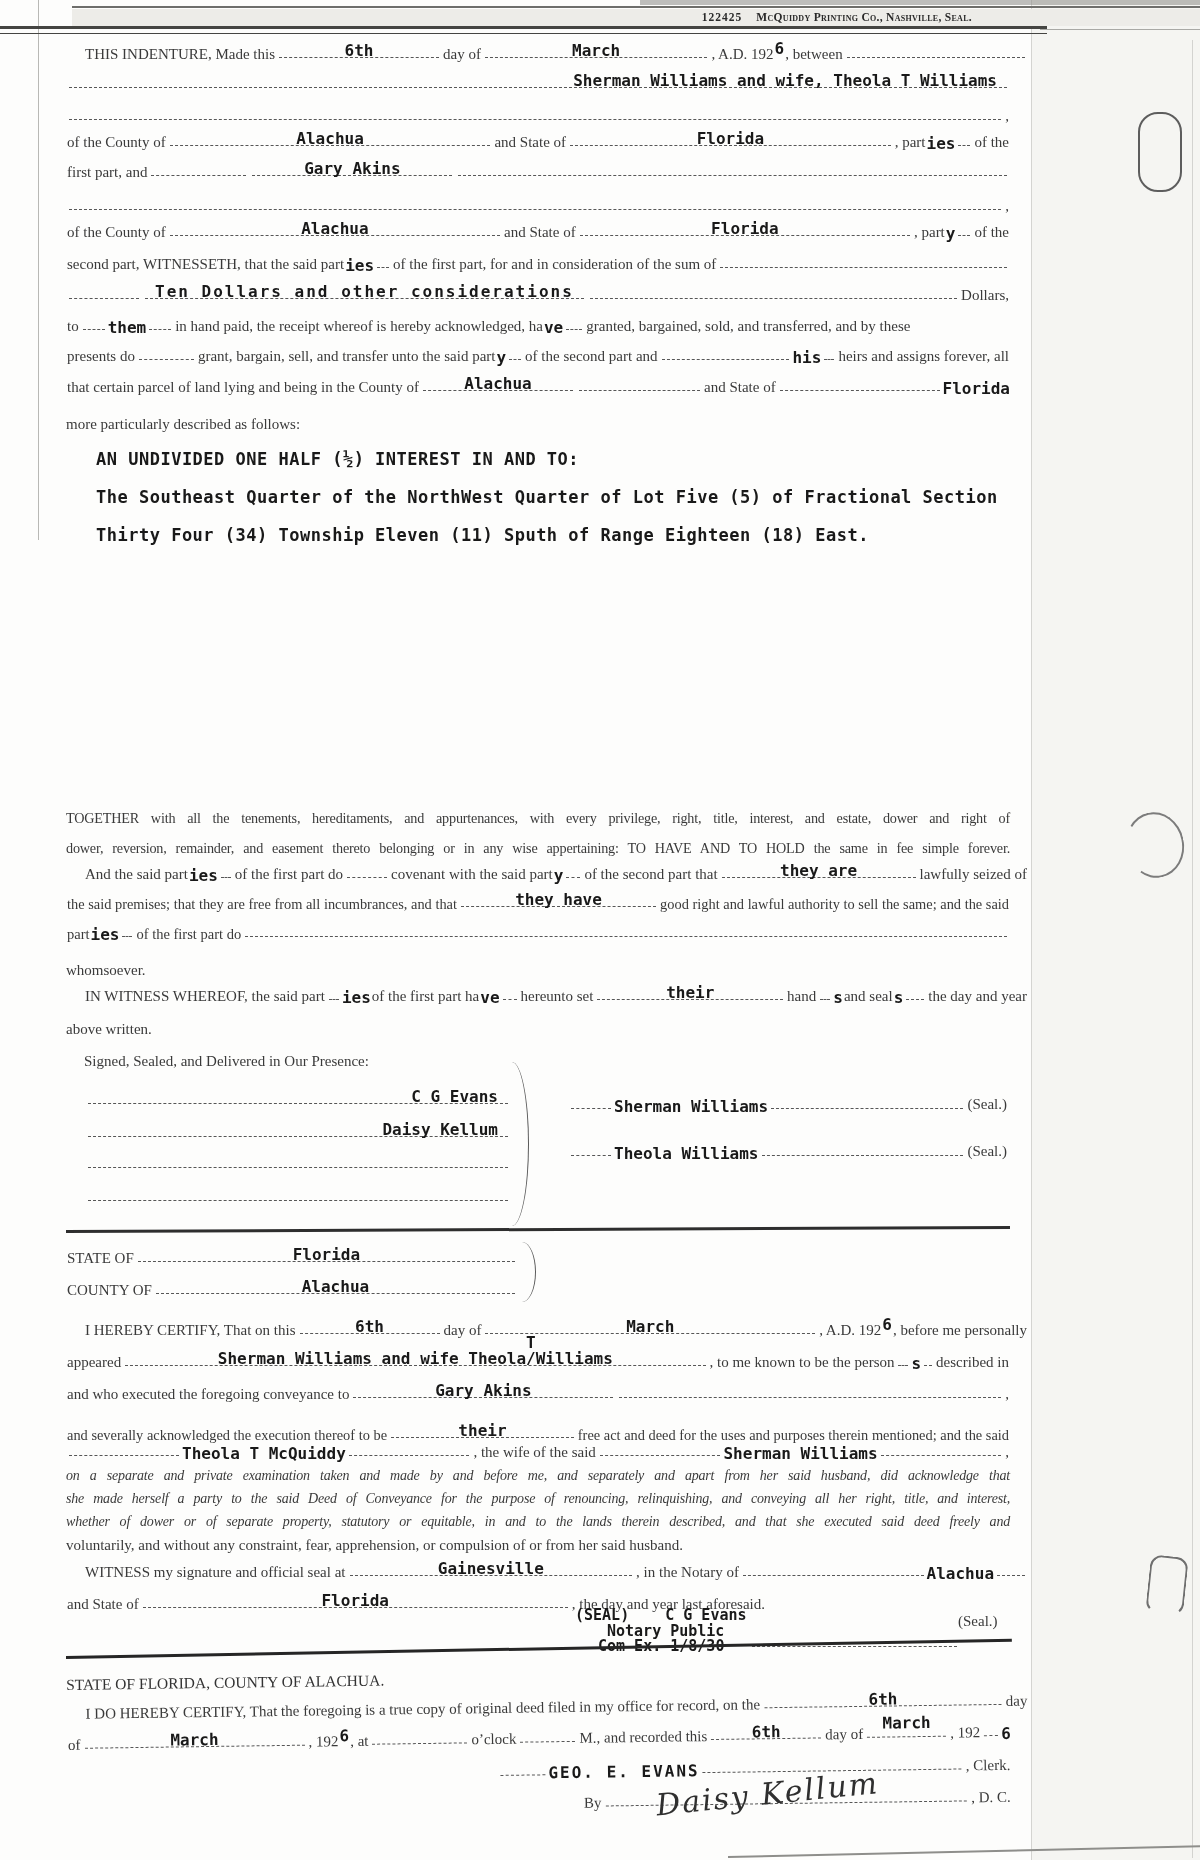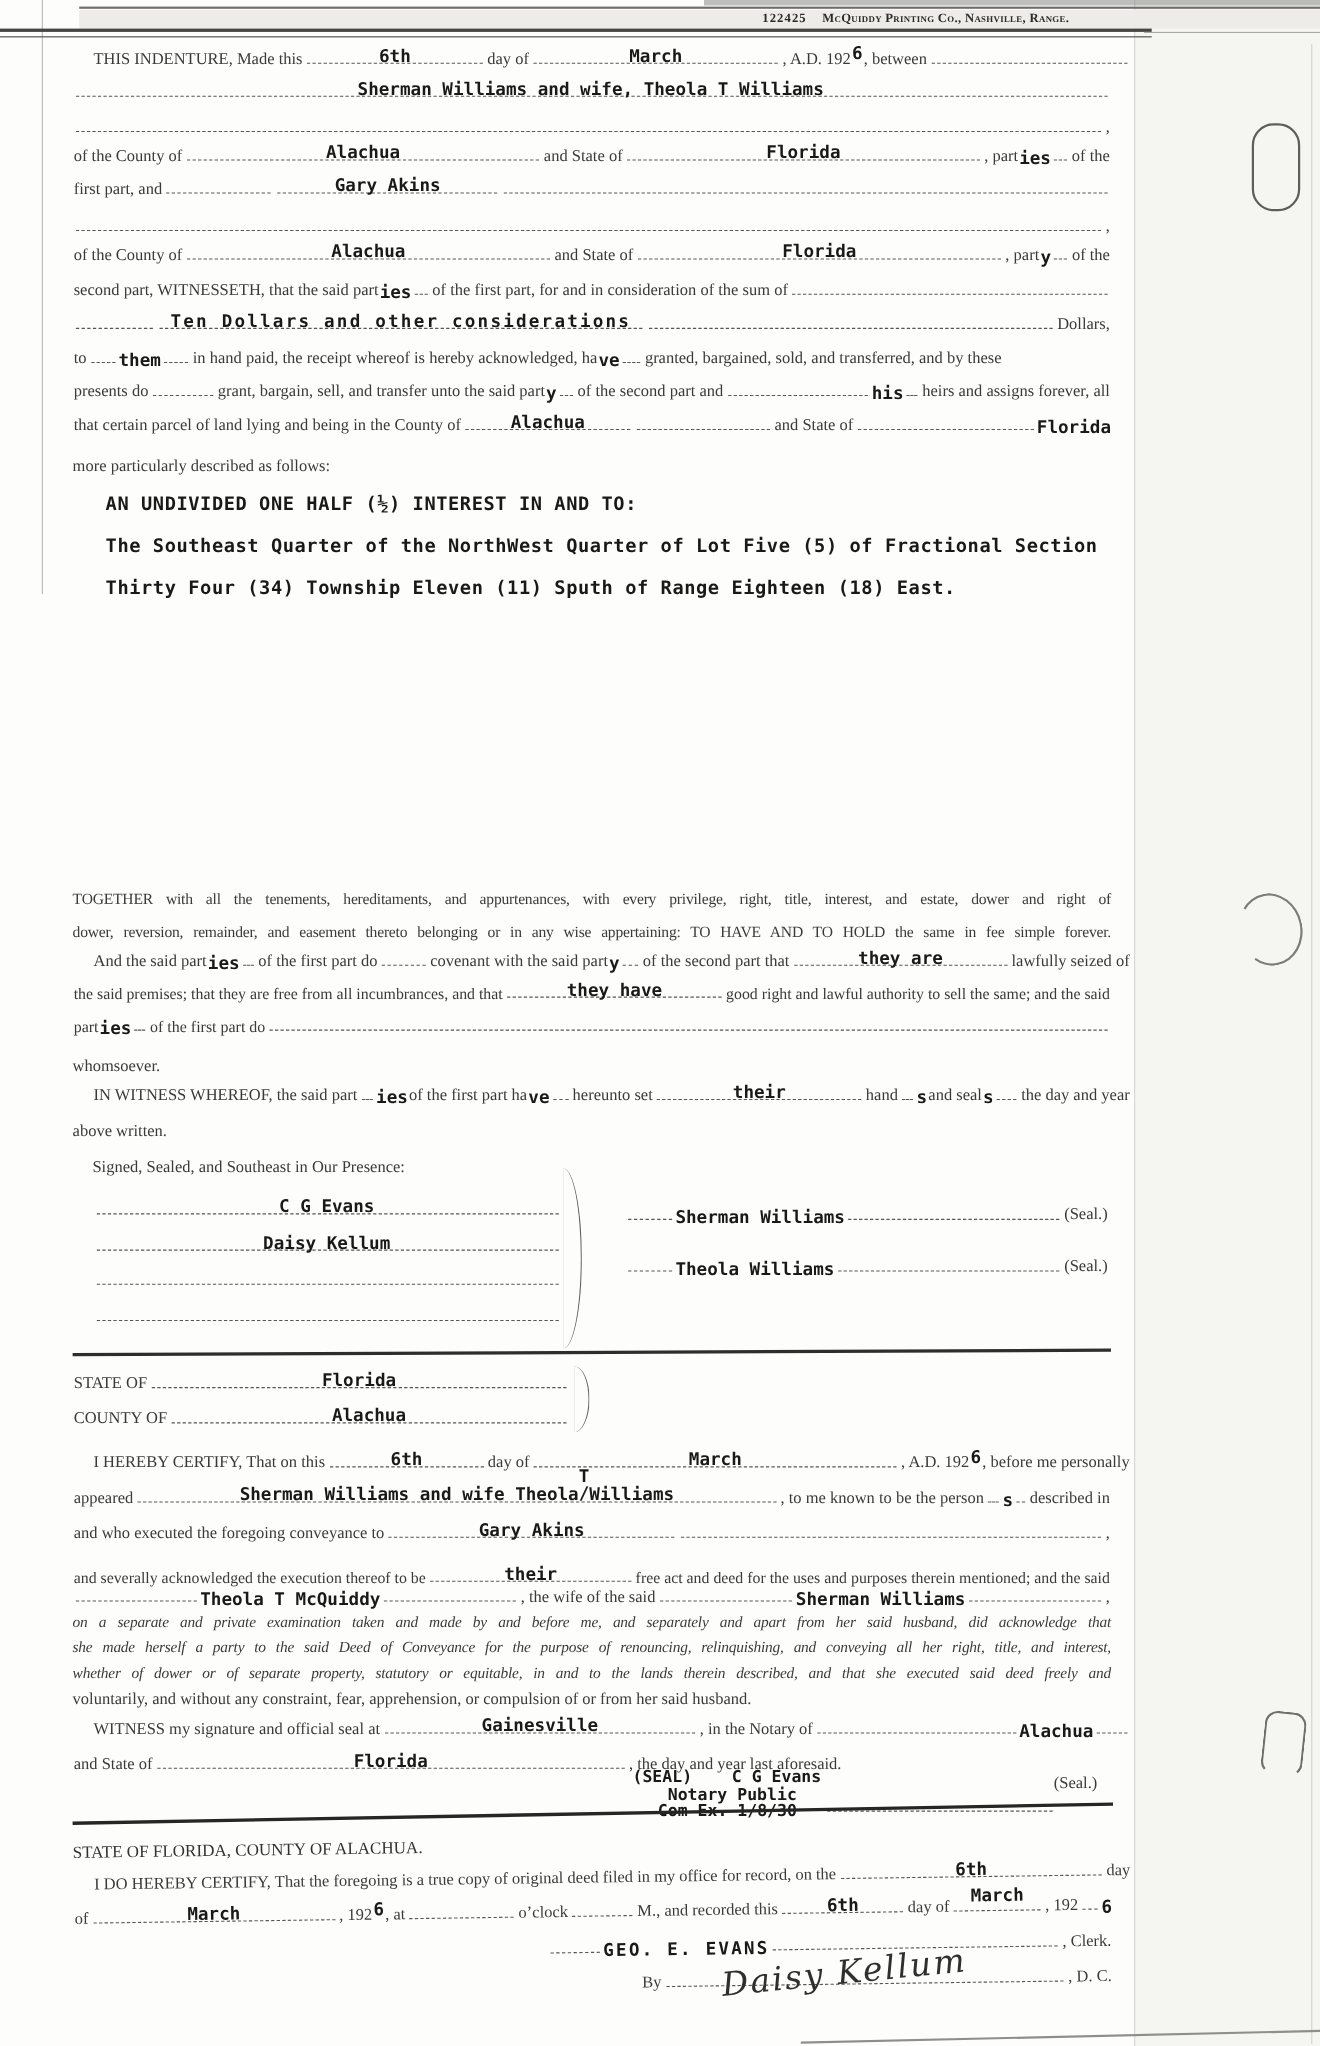--- a/index.html
+++ b/index.html
@@ -22,21 +22,21 @@
   .hole2{position:absolute;left:1126px;top:812px;width:54px;height:62px;border:2px solid #7c7c7c;border-radius:50%;border-left-color:transparent;transform:rotate(-12deg);}
   .hole3{position:absolute;left:1148px;top:1556px;width:34px;height:54px;border:2px solid #6f6f6f;border-radius:12px;border-bottom-color:transparent;transform:rotate(6deg);}
   
   .row{position:absolute;left:66px;width:944px;height:22px;display:flex;align-items:flex-end;font-size:15px;color:#3a3a3a;white-space:nowrap;line-height:1;}
   .row.ind{padding-left:18px;}
   .p{flex:0 0 auto;padding:0 1px;}
   .f{flex:1 1 24px;min-width:8px;border-bottom:1.5px dashed #565656;margin:0 3px 4px;}
   .fs{flex:0 0 auto;border-bottom:1.5px dashed #565656;margin:0 3px 4px;}
   .slot{flex:0 0 auto;display:inline-flex;align-items:flex-end;justify-content:center;border-bottom:1.5px dashed #565656;margin:0 3px 4px;padding:0 10px;}
   .slot.grow{flex:1 1 auto;}
-  .slot.left{justify-content:center;padding-left:8px;}
+  .slot.left{justify-content:flex-end;padding-left:8px;}
   .t{font-family:"DejaVu Sans Mono",monospace;font-weight:700;font-size:16px;color:#191919;line-height:1;position:relative;top:2px;}
   .t.sp{letter-spacing:2px;}
   .t.raise{top:-5px;}
   .just{position:absolute;left:66px;width:944px;font-size:14.2px;letter-spacing:-0.2px;color:#3a3a3a;text-align:justify;text-align-last:justify;line-height:1.2;height:20px;}
   .just.sm{font-size:14px;font-style:italic;}
   .plain{position:absolute;left:66px;font-size:15px;color:#3a3a3a;white-space:nowrap;line-height:1;}
   .tline{position:absolute;font-family:"DejaVu Sans Mono",monospace;font-weight:700;color:#191919;white-space:nowrap;line-height:1;font-size:16px;}
   .tline.big{font-size:17px;letter-spacing:.5px;}
   
   .brace{position:absolute;border-right:1.6px solid #5a5a5a;border-radius:0 100% 100% 0 / 0 50% 50% 0;}
@@ -66,21 +66,21 @@
 <div class="vline-right"></div>
 <div class="hole1"></div>
 <div class="hole2"></div>
 <div class="hole3"></div>
 <div class="diag-bottom"></div>
 
 <div class="hdr-smear"></div>
 <div class="hdr-topline"></div>
 <div class="hdr-band"></div>
 <div class="hdr-text">
-  <span class="num">122425</span><span>McQuiddy Printing Co., Nashville, Range.</span>
+  <span class="num">122425</span><span>McQuiddy Printing Co., Nashville, Seal.</span>
 </div>
 <div class="hdr-rule"></div>
 <div class="hdr-rule-ext"></div>
 
 <div class="row ind" style="top:40px">
   <span class="p">THIS INDENTURE, Made this</span>
   <span class="slot" style="flex:0 0 140px">
       <span class="t">6th</span>
     </span>
   <span class="p">day of</span>
@@ -254,21 +254,21 @@
   <span class="p">hand</span>
   <span class="fs" style="width:10px"></span>
   <span class="t">s</span>
   <span class="p">and seal</span>
   <span class="t">s</span>
   <span class="fs" style="width:18px"></span>
   <span class="p">the day and year</span>
 </div>
 <div class="plain" style="top:1022px">above written.</div>
 
-<div class="plain" style="top:1054px;left:84px">Signed, Sealed, and Southeast in Our Presence:</div>
+<div class="plain" style="top:1054px;left:84px">Signed, Sealed, and Delivered in Our Presence:</div>
 
 <div class="sigrow-w" style="top:1086px">
   <span class="slot grow left" style="margin:0 0 4px">
       <span class="t">C G Evans</span>
     </span>
 </div>
 <div class="sigrow-w" style="top:1119px">
   <span class="slot grow left" style="margin:0 0 4px">
       <span class="t">Daisy Kellum</span>
     </span>

